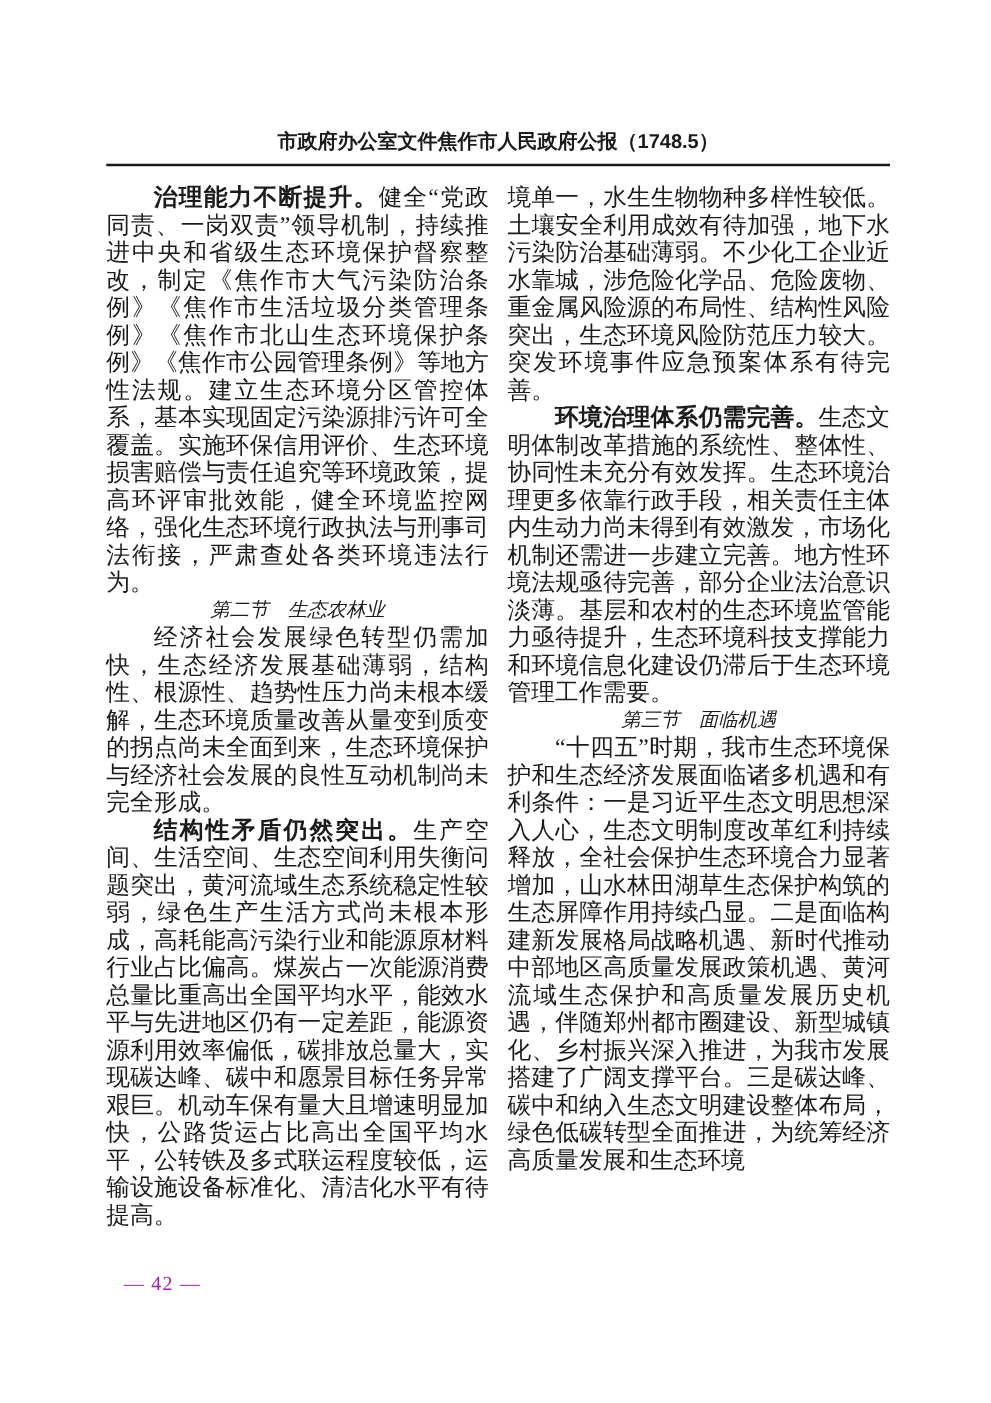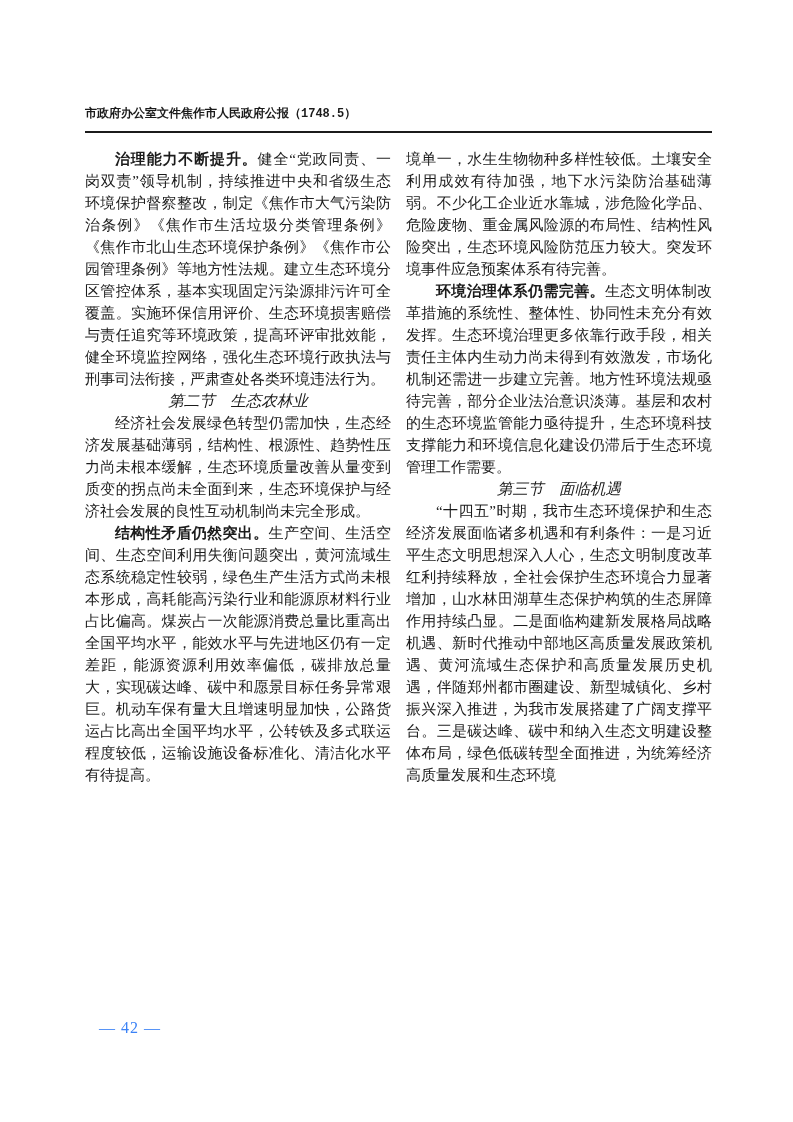--- a/index.html
+++ b/index.html
@@ -14,38 +14,38 @@
     overflow: hidden;
   }
   .content {
     position: absolute;
     left: 85px;
     top: 104px;
     width: 627px;
   }
   .doc-header {
     display: flex;
-    justify-content: flex-start;
+    justify-content: center;
     align-items: flex-end;
-    font-family: Liberation Mono, monospace;
+    font-family: Liberation Sans, sans-serif;
     font-weight: bold;
-    font-size: 12px;
+    font-size: 16px;
     line-height: 20px;
     padding-bottom: 7px;
     border-bottom: 2.5px solid #1b1b1b;
   }
   .columns {
     display: flex;
     gap: 15px;
     margin-top: 15px;
   }
   .col { width: 306px; }
   .para {
     margin: 0;
-    font-size: 15px;
+    font-size: 19px;
     line-height: 22px;
     text-align: justify;
     text-indent: 2em;
   }
   .para.no-indent { text-indent: 0; }
   .para .lead {
     font-weight: bold;
     font-family: "Liberation Sans", sans-serif;
   }
   .section-heading {
@@ -56,21 +56,21 @@
     font-style: italic;
     font-family: "Liberation Serif", serif;
   }
   .page-number {
     position: absolute;
     left: 99px;
     top: 1019px;
     font-size: 16px;
     letter-spacing: 1px;
     font-family: "Liberation Serif", serif;
-    color: #3b82f6;
+    color: #a21caf;
   }
 </style>
 </head>
 <body>
 
 <div class="content">
 
   <div class="doc-header">
     <span>市政府办公室文件</span>
     <span>焦作市人民政府公报（1748.5）</span>

